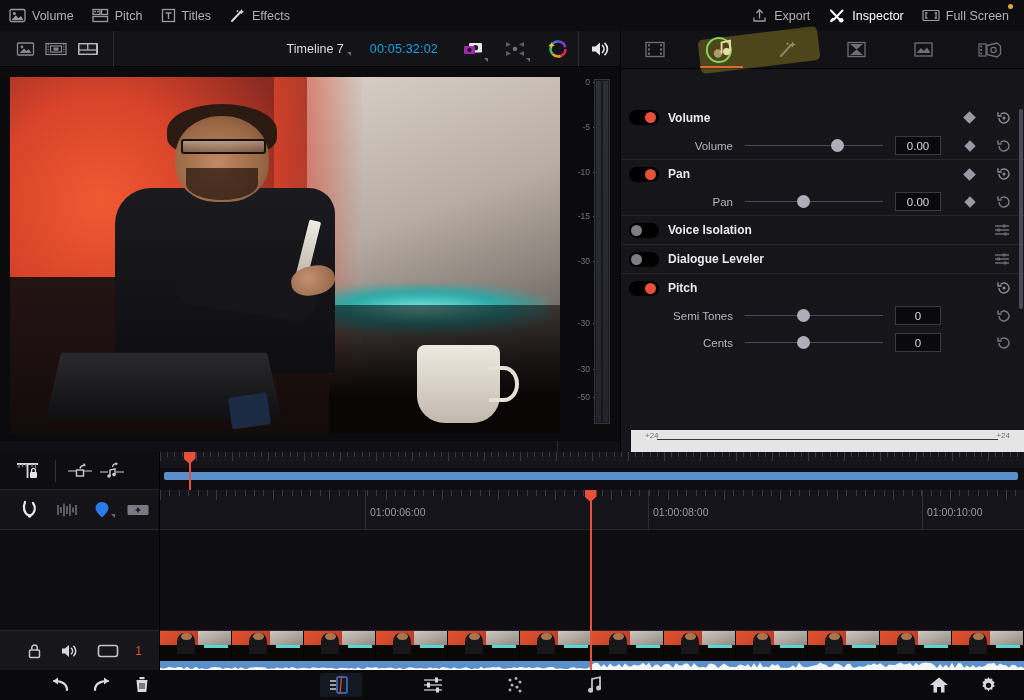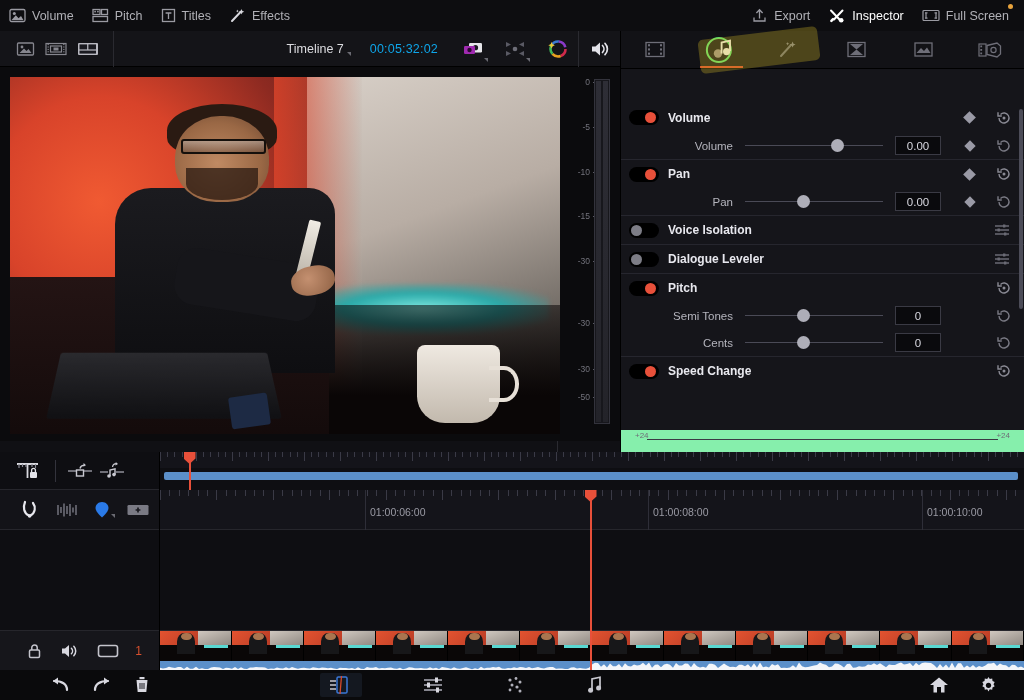--- a/index.html
+++ b/index.html
@@ -280,22 +280,22 @@
   .val-box {
     width: 46px; height: 19px; background: #0a0a0d; border: 1px solid #3a3a44;
     display: flex; align-items: center; justify-content: center;
     font-size: 11.5px; color: #d8d8e0; margin-left: 12px; flex: none;
   }
   .insp-scrollbar {
     position: absolute; right: 1px; top: 78px; width: 4px; height: 200px;
     background: #4c4c58; border-radius: 2px;
   }
   .eq-strip {
-    position: absolute; left: 0; right: 0; bottom: 0; height: 22px;
-    background: #86efac; overflow: hidden;
+    position: absolute; left: 10px; right: 0; bottom: 0; height: 22px;
+    background: #e5e5e5; overflow: hidden;
   }
   .eq-strip .eqlbl {
     position: absolute; top: 1px; font-size: 8px; color: #6e6e78;
   }
   .eq-strip .eqline {
     position: absolute; left: 26px; right: 26px; top: 9px; height: 1px; background: #3a3a44;
   }
 
   
   .timeline {
@@ -912,34 +912,20 @@
         <span class="val-box">0</span>
         <span class="spacer"></span>
         <span class="reset-ico">
           <svg width="16" height="16" viewBox="0 0 16 16">
             <path d="M3 8 a5 5 0 1 0 1.5 -3.6" fill="none" stroke="#7a7a84" stroke-width="1.4"></path>
             <path d="M2 2.2 V6 H5.8" fill="none" stroke="#7a7a84" stroke-width="1.4"></path>
           </svg>
         </span>
       </div>
 
-      <div class="sect-head">
-        <span class="toggle on">
-            <i></i>
-          </span>
-        <span class="sect-title">Speed Change</span>
-        <span class="spacer"></span>
-        <span class="reset-ico">
-          <svg width="16" height="16" viewBox="0 0 16 16">
-            <path d="M3 8 a5 5 0 1 0 1.5 -3.6" fill="none" stroke="#8a8a94" stroke-width="1.4"></path>
-            <path d="M2 2.2 V6 H5.8" fill="none" stroke="#8a8a94" stroke-width="1.4"></path>
-            <circle cx="8" cy="8" r="1.5" fill="#8a8a94"></circle>
-          </svg>
-        </span>
-      </div>
 
 
       <div class="eq-strip">
         <span class="eqlbl" style="left:14px">+24</span>
         <span class="eqlbl" style="right:14px">+24</span>
         <span class="eqline"></span>
       </div>
     </div>
 
     <div class="insp-scrollbar"></div>

